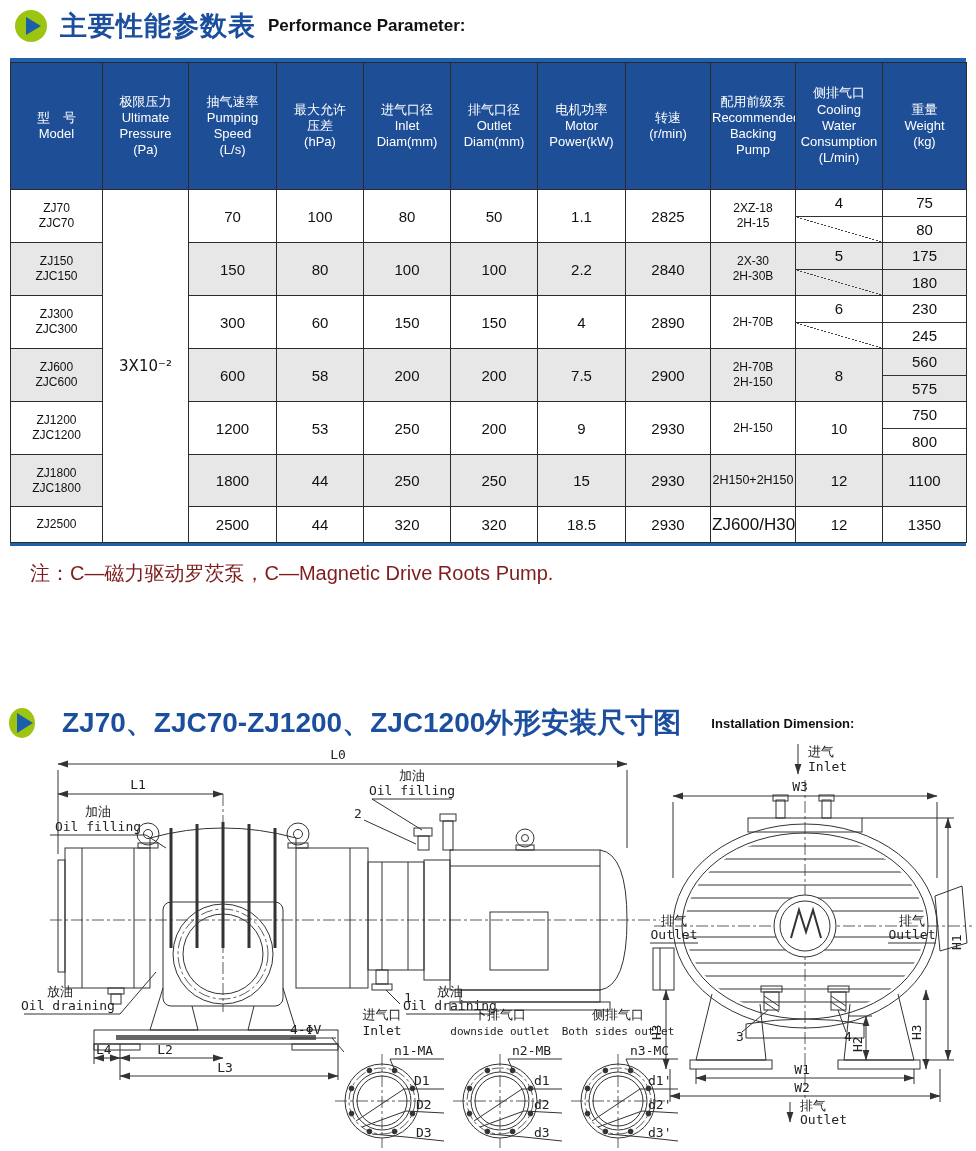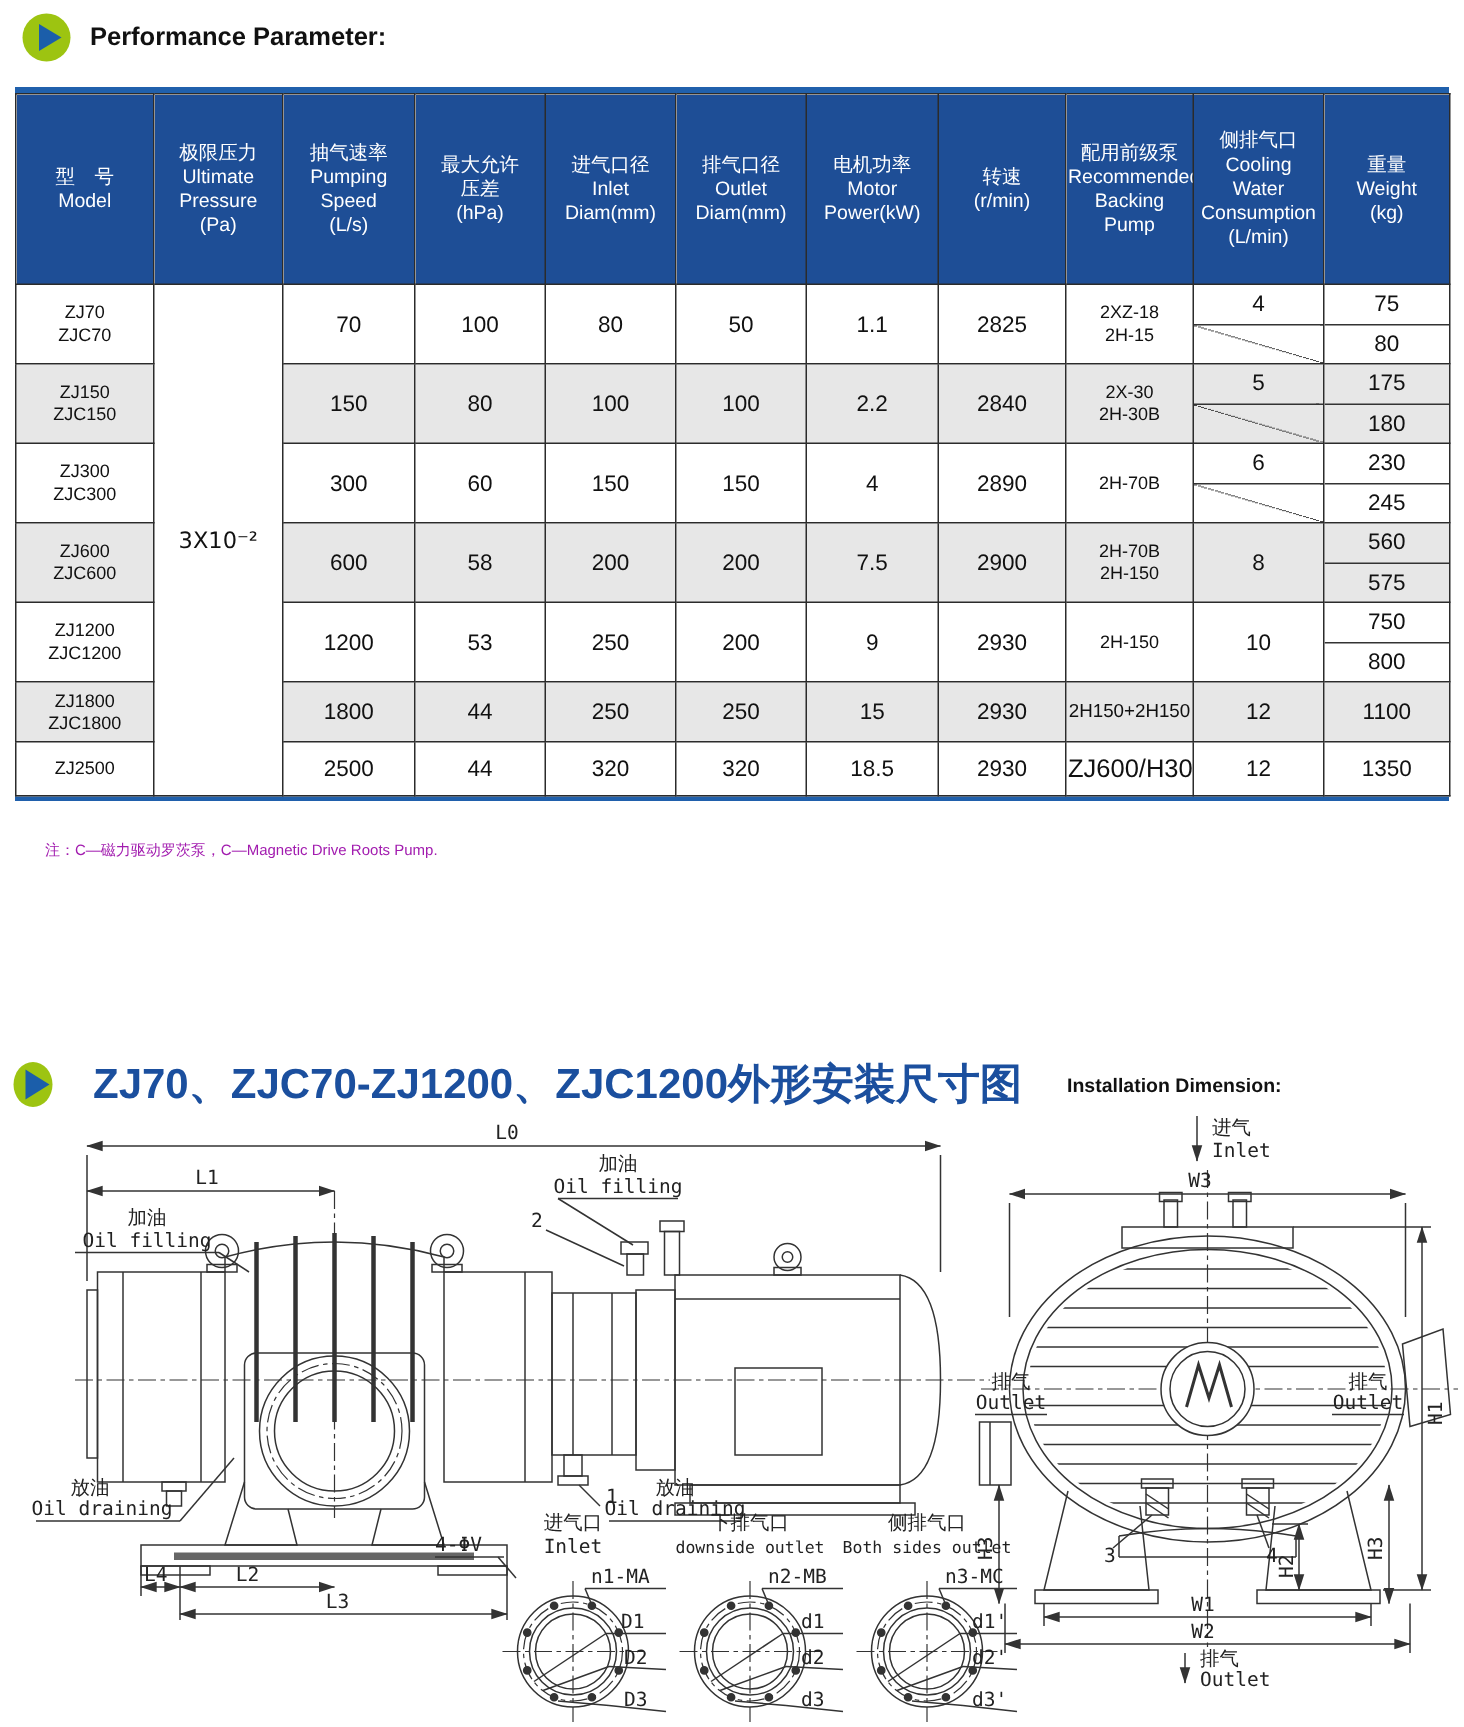--- a/index.html
+++ b/index.html
@@ -16,52 +16,53 @@
   .sec2 .zh{font-size:28px;}
   .sec2 .en{font-size:13px;margin-left:6px;}
   
   .table-wrap{position:absolute;top:58px;left:10px;width:956px;
               border-top:4px solid #2060ac;border-bottom:3px solid #2060ac;}
   table{border-collapse:collapse;table-layout:fixed;width:956px;}
   th,td{border:1px solid #2b2b2b;text-align:center;vertical-align:middle;
         white-space:pre-line;overflow:hidden;}
   th{background:#1e4e96;color:#fff;font-weight:normal;font-size:13px;line-height:1.25;height:126px;padding:0 1px;}
   td{font-size:15px;}
-  tr.body{height:40px;}
+  tr.body{height:52px;}
   tr.last{height:36px;}
   tr.alt{background:#e7e7e7;}
   td.model{font-size:12px;line-height:1.25;}
   td.pressure{background:#fff;font-family:"DejaVu Sans", sans-serif;font-size:15px;}
   td.split-td{padding:0;}
   .split{display:flex;flex-direction:column;height:52px;}
   .half{flex:1;display:flex;align-items:center;justify-content:center;}
   .bt{border-top:1px solid #333;}
   .diag{background-image:linear-gradient(to right top, transparent 49.4%, #444 49.4%, #444 50.6%, transparent 50.6%);}
   
-  .note{position:absolute;top:560px;left:30px;font-size:10px;color:#a21caf;}
+  .note{position:absolute;top:560px;left:30px;font-size:20px;color:#7f1d1d;}
   
   svg.draw{position:absolute;}
   svg.draw *{vector-effect:none;}
   svg.draw text{font-family:"DejaVu Sans Mono", monospace;font-size:13px;fill:#222;stroke:none;}
   svg.draw .zhl{font-size:13px;}
   svg.draw g.lin{stroke:#333;fill:none;stroke-width:1;}
   svg.draw .cl{stroke-dasharray:12 3 3 3;stroke-width:0.8;}
   svg.draw .thick{stroke-width:3;}
   svg.draw .fill{fill:#333;}
 </style>
 </head>
 <body>
 
 <div class="page">
 
   <div class="sec sec1">
     <svg width="34" height="34">
       <circle cx="17" cy="17" r="16" fill="#9dc411"></circle>
       <polygon points="12,8 27,17 12,26" fill="#1b5eaa"></polygon>
     </svg>
+    <span class="zh">主要性能参数表</span>
     <span class="en">Performance Parameter:</span>
   </div>
 
   <div class="table-wrap">
     <table>
       <colgroup>
         <col style="width:92px">
           <col style="width:86px">
           <col style="width:88px">
           <col style="width:87px">

